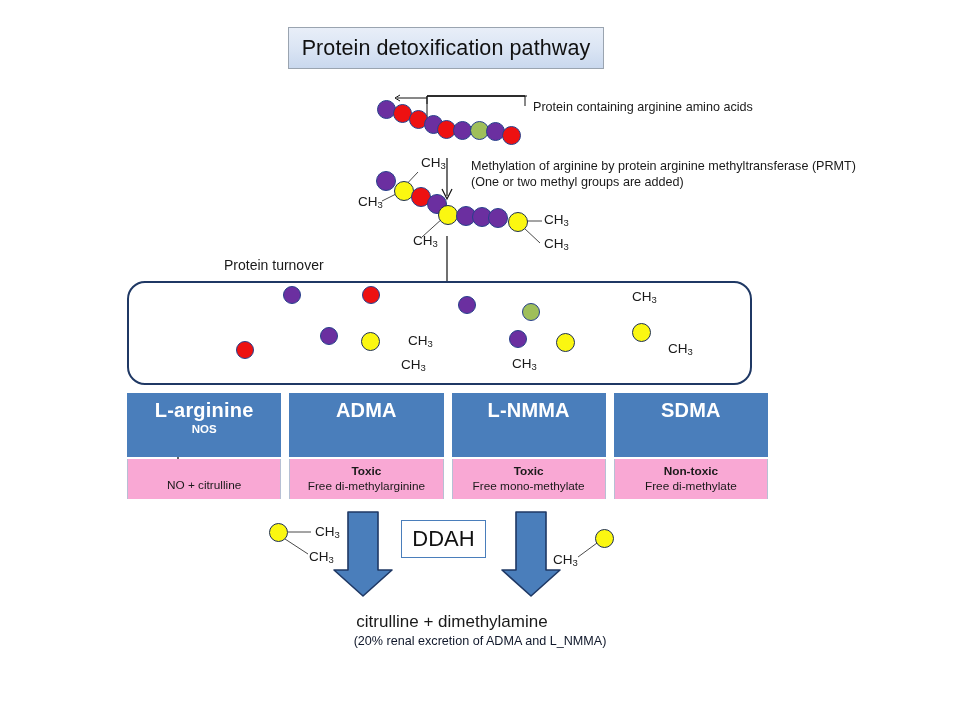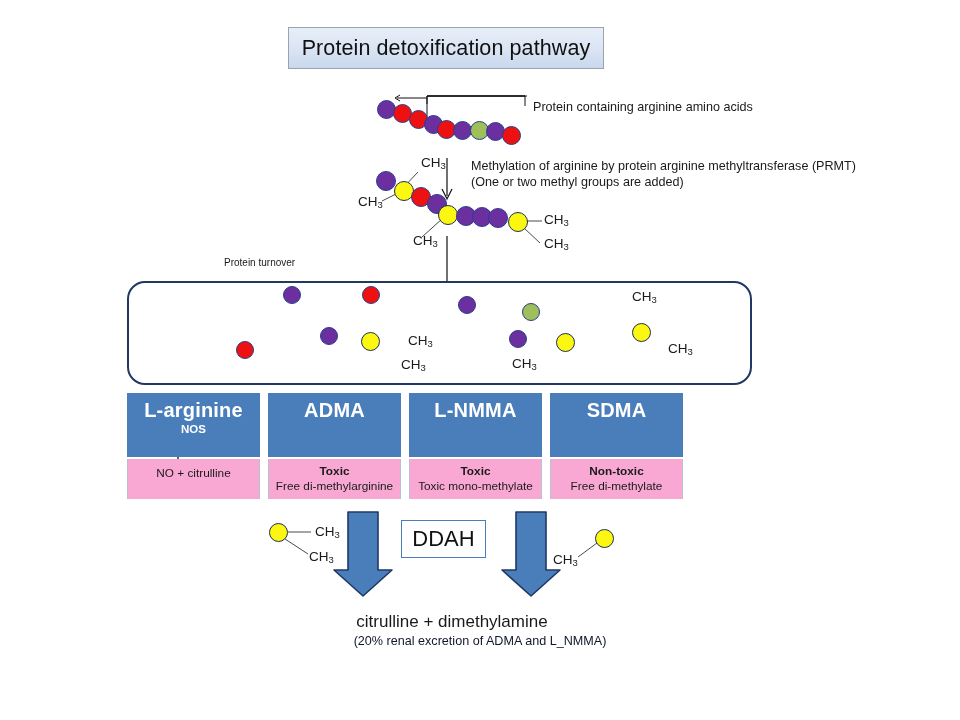--- a/index.html
+++ b/index.html
@@ -75,29 +75,29 @@
     width: 625px;
     height: 104px;
     border: 2.2px solid #1F3864;
     border-radius: 18px;
     background: #ffffff;
     box-sizing: border-box;
   }
   #turnover-label {
     left: 224px;
     top: 257px;
-    font-size: 10px;
+    font-size: 14px;
     color: #1a1a1a;
   }
 
   
   #table {
     left: 127px;
     top: 393px;
-    width: 556px;
+    width: 641px;
     display: flex;
     gap: 8px;
   }
   .col { flex: 1 1 0; }
   .col-head {
     background: #4A7EBB;
     height: 64px;
     box-sizing: border-box;
     color: #ffffff;
     display: flex;
@@ -125,21 +125,21 @@
     display: flex;
     flex-direction: column;
     align-items: center;
     justify-content: center;
     color: #1a1a1a;
     border-left: 1px solid #b7c0d4;
     border-right: 1px solid #b7c0d4;
   }
   .col-body-l1 { font-size: 11.8px; font-weight: bold; line-height: 1.3; }
   .col-body-l2 { font-size: 11.8px; line-height: 1.3; }
-  .col-body.single { justify-content: flex-end; padding-bottom: 18px; }
+  .col-body.single { justify-content: flex-end; padding-bottom: 6px; }
 
   
   #ddah-box {
     left: 401px;
     top: 520px;
     width: 85px;
     height: 38px;
     border: 1.6px solid #4A7EBB;
     background: #ffffff;
     box-sizing: border-box;
@@ -309,21 +309,21 @@
         <span class="col-body-l2">Free di-methylarginine</span>
       </div>
     </div>
 
     <div class="col">
       <div class="col-head">
         <span class="col-head-title">L-NMMA</span>
       </div>
       <div class="col-body">
         <span class="col-body-l1">Toxic</span>
-        <span class="col-body-l2">Toxic mono-methylate</span>
+        <span class="col-body-l2">Free mono-methylate</span>
       </div>
     </div>
 
     <div class="col">
       <div class="col-head">
         <span class="col-head-title">SDMA</span>
       </div>
       <div class="col-body">
         <span class="col-body-l1">Non-toxic</span>
         <span class="col-body-l2">Free di-methylate</span>

